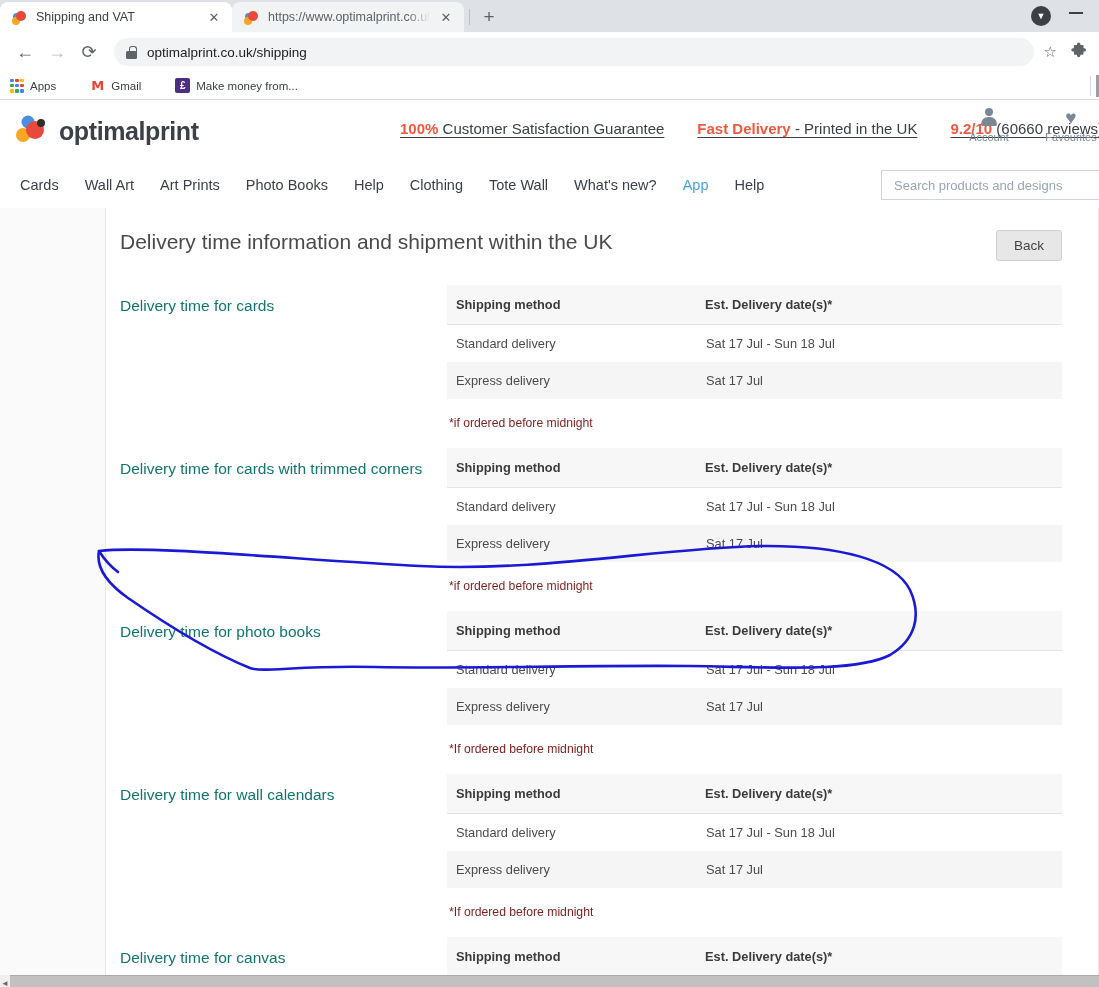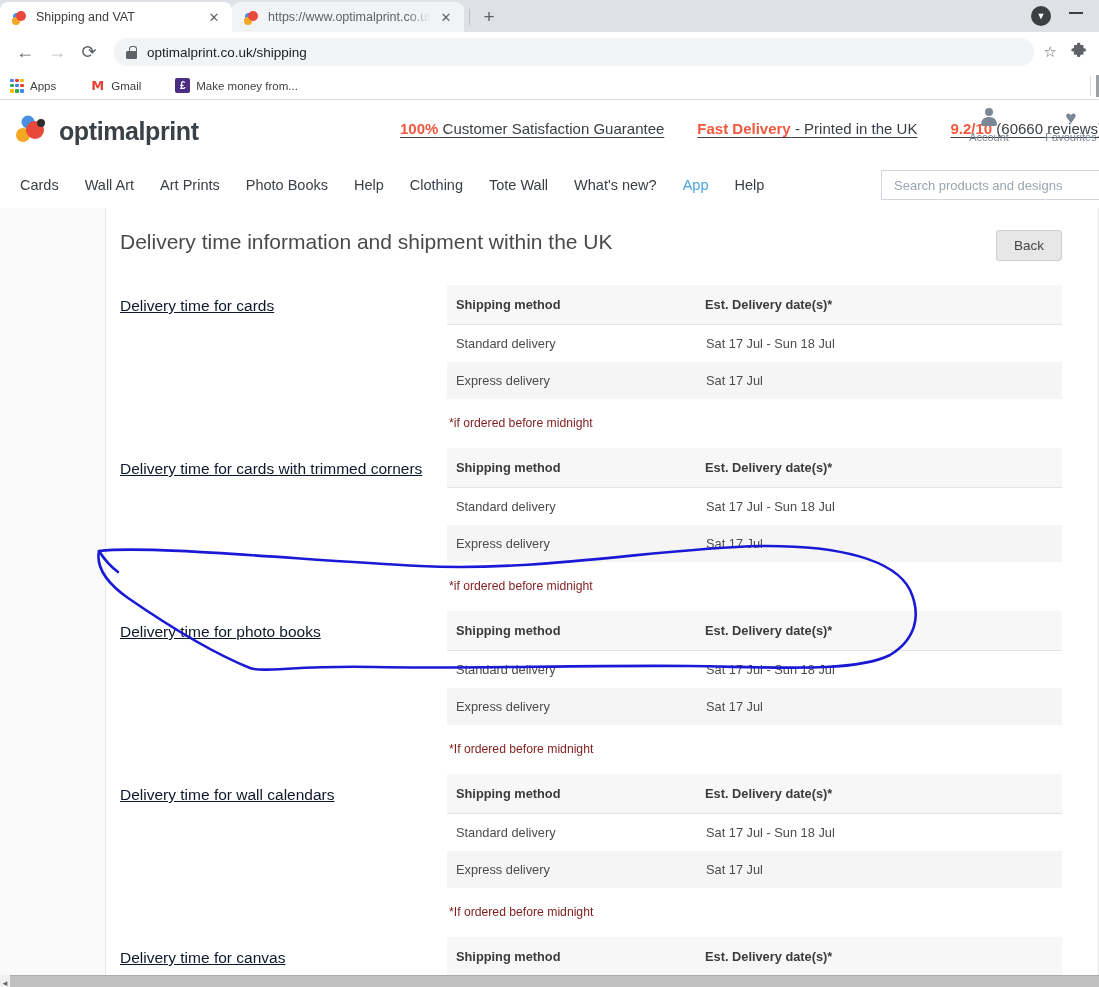--- a/index.html
+++ b/index.html
@@ -208,23 +208,22 @@
     font-size: 21px; color: #4a4a4a; font-weight: normal;
   }
   .back-btn {
     background: #e7e7e7; border: 1px solid #cfcfcf; border-radius: 3px;
     padding: 7px 17px; font-size: 13.5px; color: #444;
     font-family: "Liberation Sans", sans-serif;
   }
 
   .section { display: flex; align-items: flex-start; margin-top: 18px; }
   .section-label {
-    width: 327px; flex: 0 0 327px; font-size: 15.5px; color: #0f172a;
+    width: 327px; flex: 0 0 327px; font-size: 15.5px; color: #0f766e;
     padding-top: 12px;
-    text-decoration: underline;
   }
   .section-table { flex: 1; }
   table { border-collapse: collapse; width: 100%; }
   thead th {
     text-align: left; font-size: 12.8px; color: #3b3b3b; font-weight: bold;
     background: #f7f7f7; padding: 12px 8px 12px 8px;
     border-bottom: 1px solid #e4e4e4;
   }
   thead th:first-child { width: 250px; padding-left: 9px; }
   tbody td {

